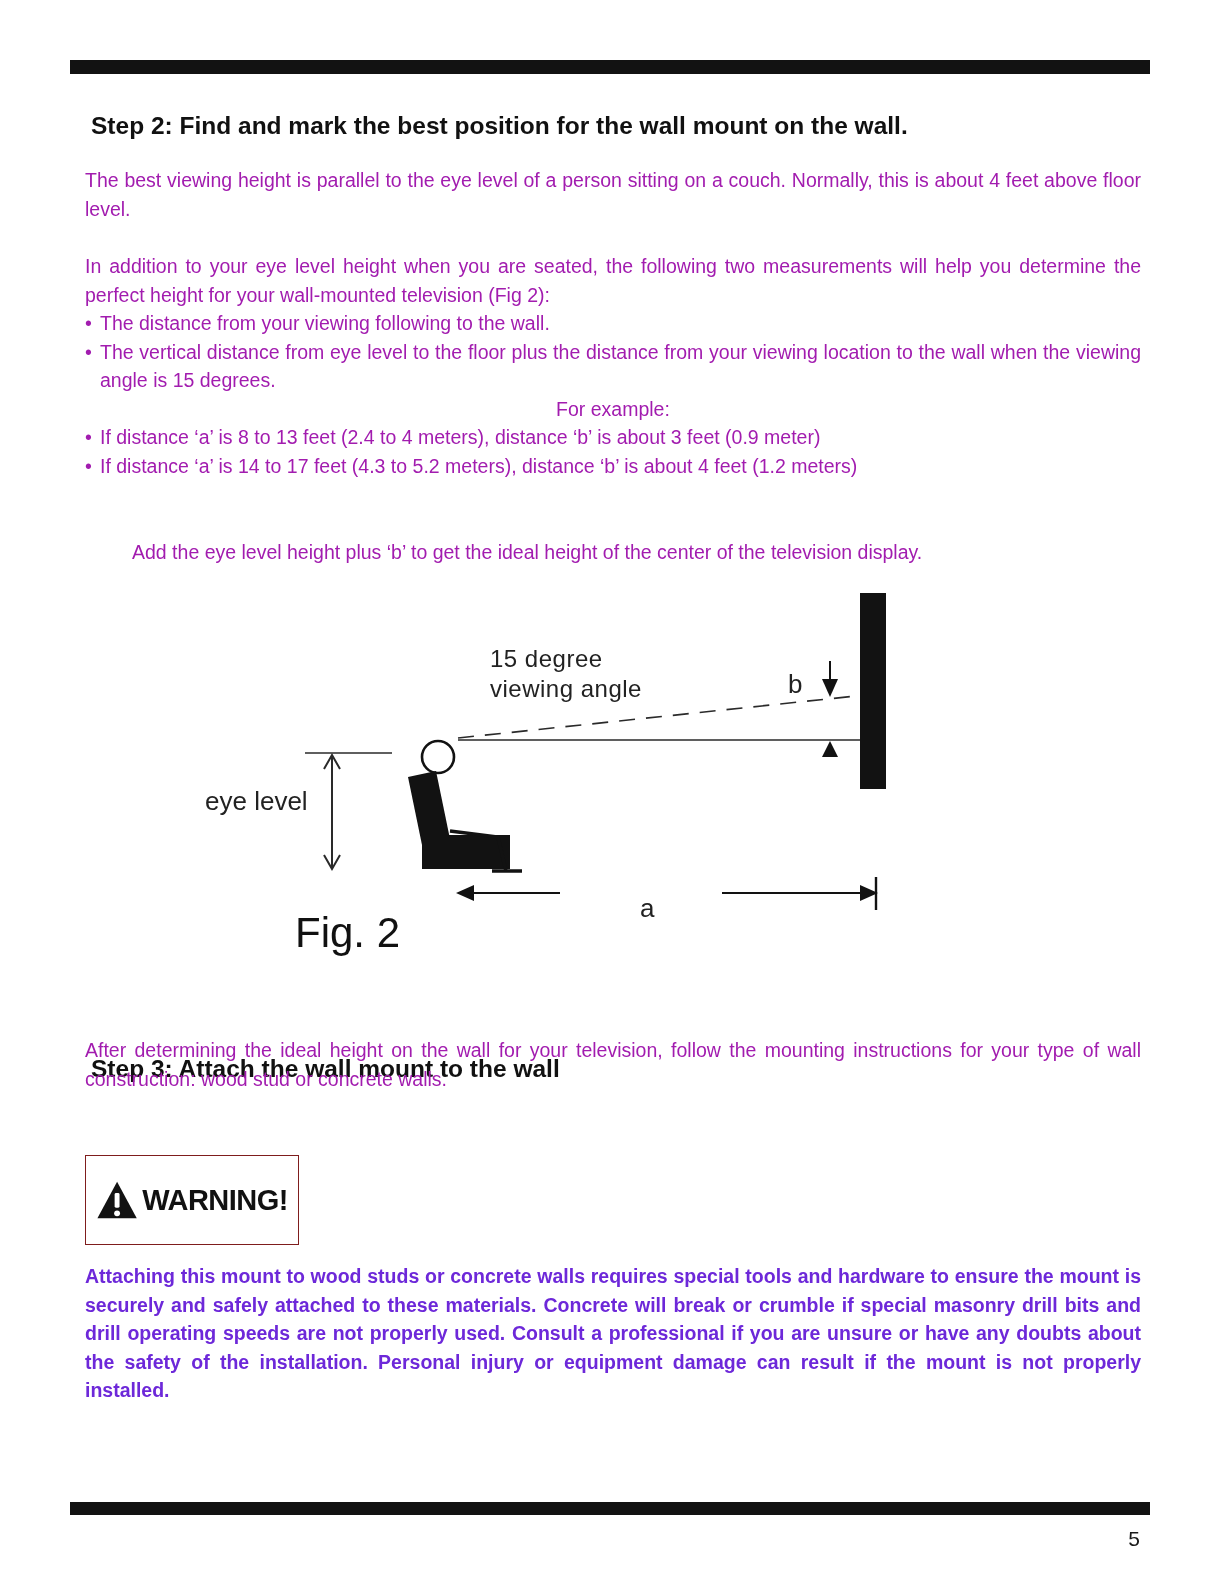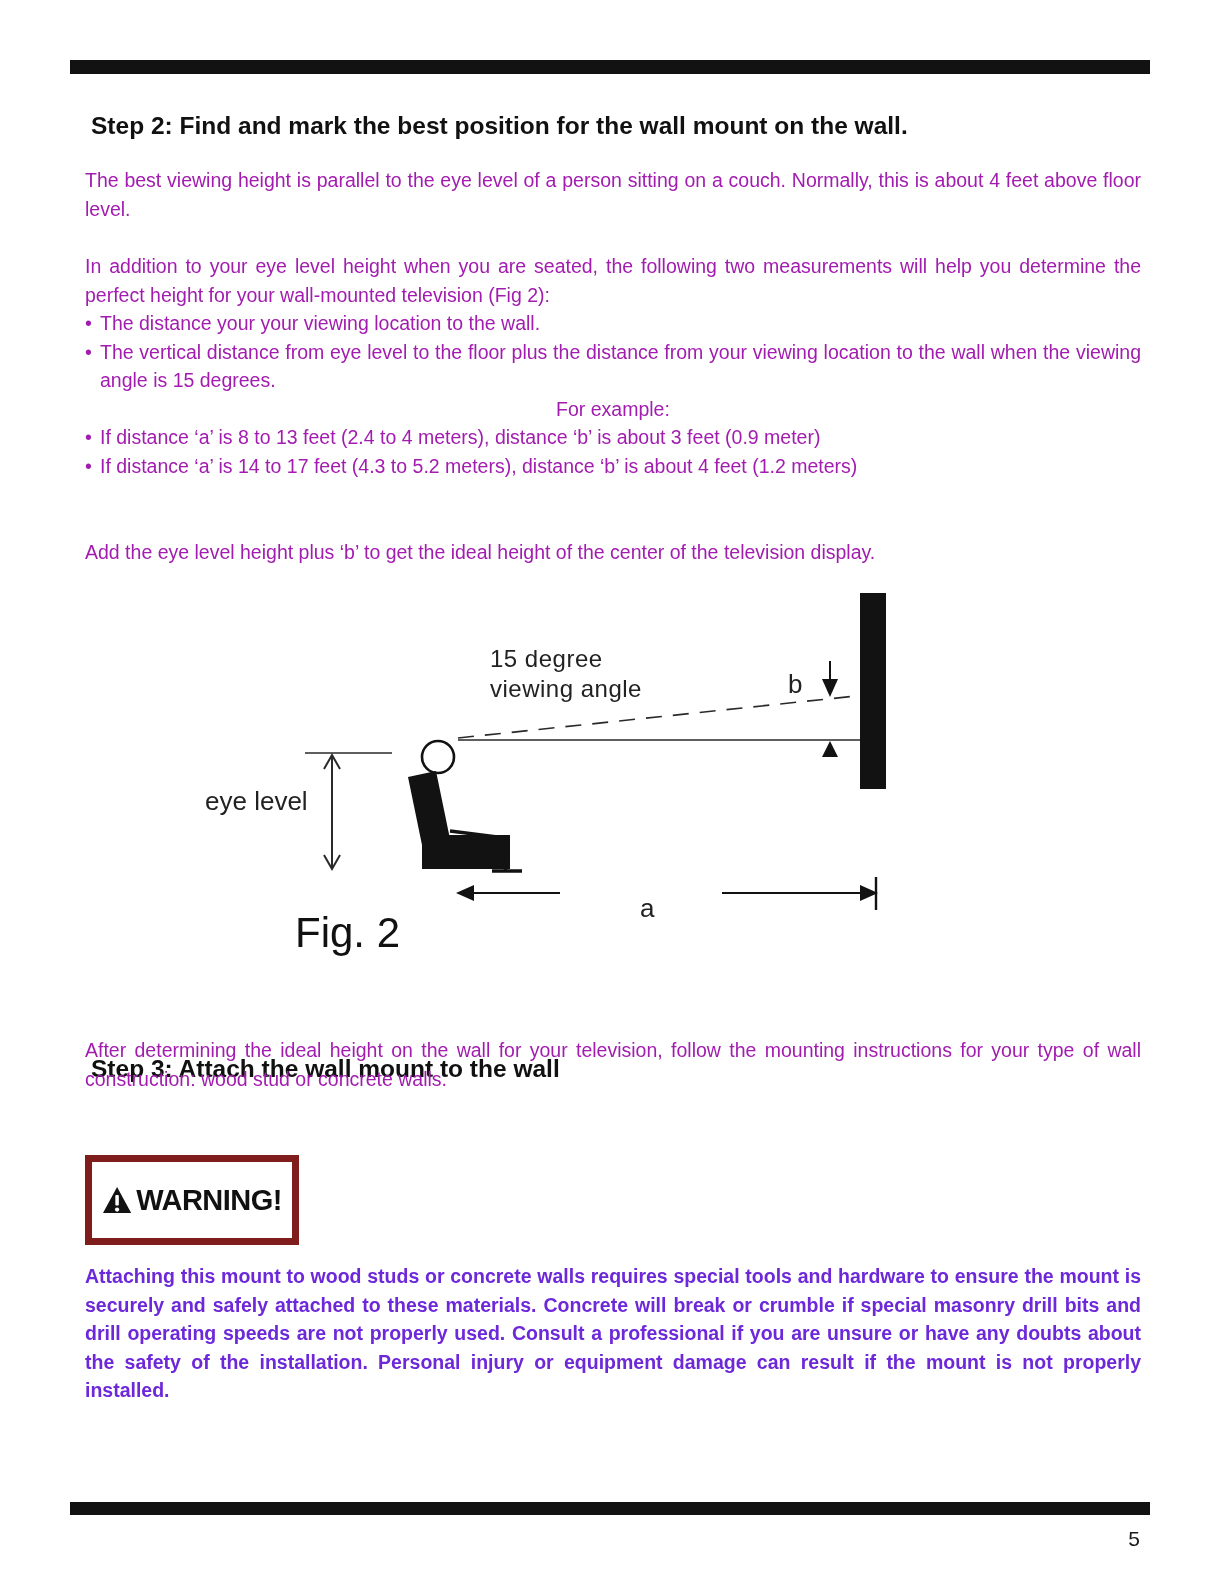--- a/index.html
+++ b/index.html
@@ -38,21 +38,21 @@
     position: absolute;
     left: 85px;
     width: 1056px;
     font-size: 19.5px;
     line-height: 28.5px;
     text-align: justify;
     color: #a21caf;
   }
   .para1 { top: 166px; }
   .block2 { top: 252px; }
-  .para3 { top: 538px; }
+  .para3 { top: 538px; margin-left: 47px; }
   .step3-para { top: 1036px; }
 
   .bullet {
     position: relative;
     padding-left: 15px;
     font-size: 19.5px;
     line-height: 28.5px;
     text-align: justify;
   }
   .bullet::before {
@@ -79,21 +79,21 @@
   }
   .fig-small { font-size: 26px; fill: #222; }
   .fig-caption { font-size: 42px; fill: #111; }
 
   .warning-box {
     position: absolute;
     left: 85px;
     top: 1155px;
     width: 214px;
     height: 90px;
-    border: 7px solid #7f1d1d;
+    border: 1px solid #7f1d1d;
     background: #fff;
     display: flex;
     align-items: center;
     padding: 8px 10px;
     gap: 4px;
   }
   .warning-label {
     font-size: 29px;
     font-weight: bold;
     color: #111;
@@ -125,21 +125,21 @@
 <body>
 
 <div class="rule top-rule"></div>
 
 <h1 class="heading step2-heading">Step 2: Find and mark the best position for the wall mount on the wall.</h1>
 
 <p class="para para1">The best viewing height is parallel to the eye level of a person sitting on a couch. Normally, this is about 4 feet above floor level.</p>
 
 <div class="para block2">
   <div>In addition to your eye level height when you are seated, the following two measurements will help you determine the perfect height for your wall-mounted television (Fig 2):</div>
-  <div class="bullet">The distance your your viewing location to the wall.</div>
+  <div class="bullet">The distance from your viewing following to the wall.</div>
   <div class="bullet">The vertical distance from eye level to the floor plus the distance from your viewing location to the wall when the viewing angle is 15 degrees.</div>
   <div class="for-example">For example:</div>
   <div class="bullet">If distance ‘a’ is 8 to 13 feet (2.4 to 4 meters), distance ‘b’ is about 3 feet (0.9 meter)</div>
   <div class="bullet">If distance ‘a’ is 14 to 17 feet (4.3 to 5.2 meters), distance ‘b’ is about 4 feet (1.2 meters)</div>
 </div>
 
 <p class="para para3">Add the eye level height plus ‘b’ to get the ideal height of the center of the television display.</p>
 
 <div class="figure-wrap">
   <svg width="1080" height="400" viewBox="0 0 1080 400" xmlns="http://www.w3.org/2000/svg">

